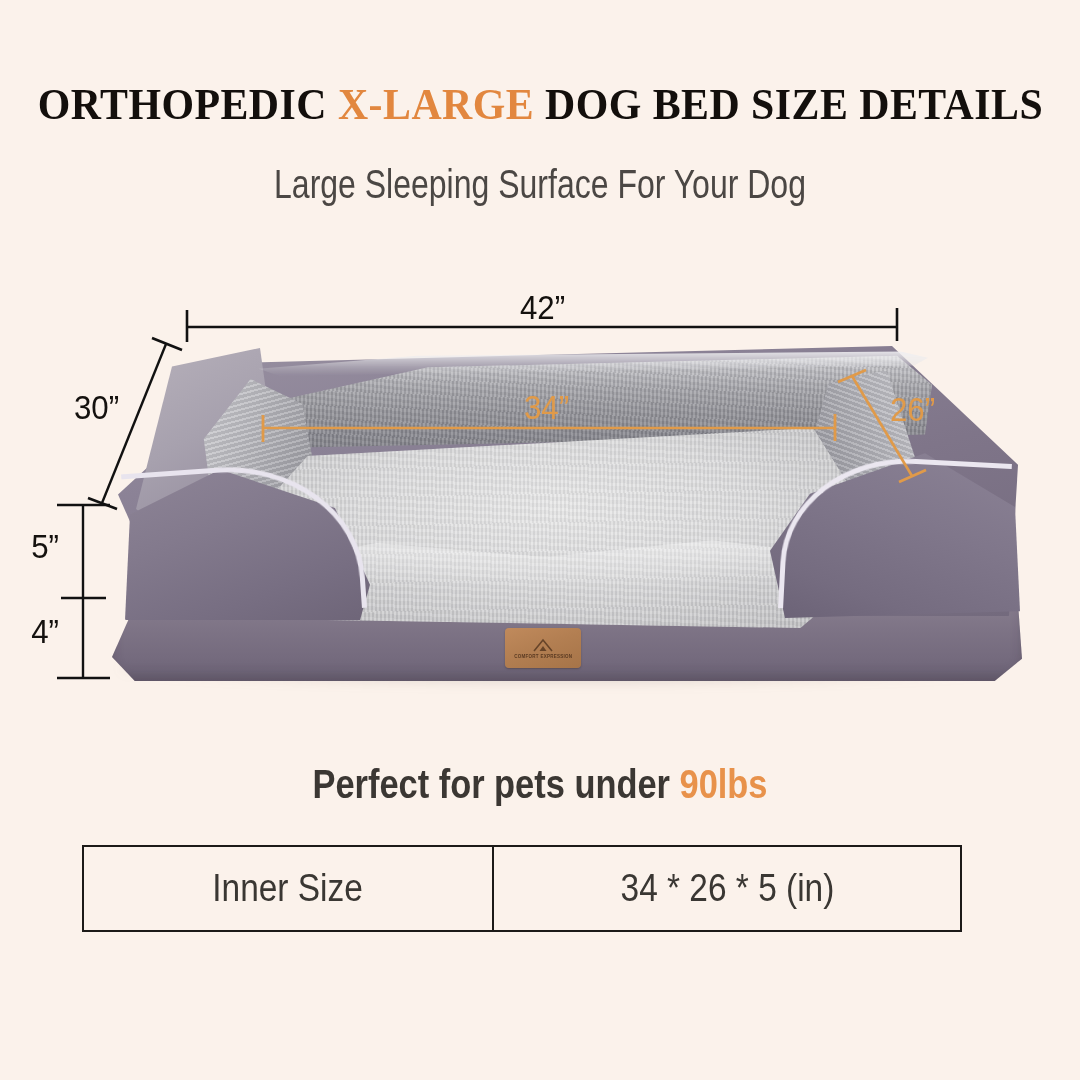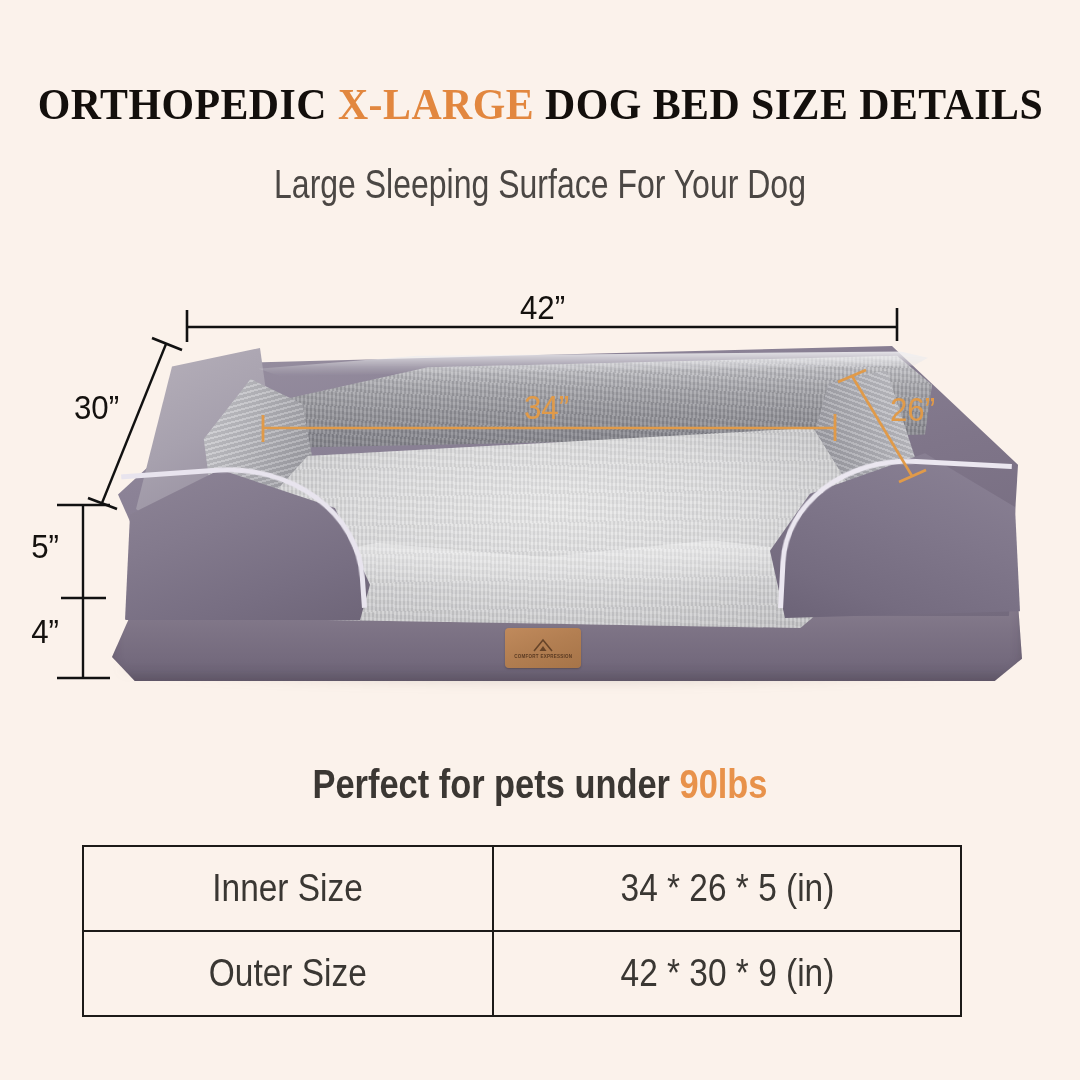--- a/index.html
+++ b/index.html
@@ -325,20 +325,16 @@
   <div class="tagline">
     <span>Perfect for pets under </span><span class="hl">90lbs</span>
   </div>
 
   <table class="size-table">
     <tbody>
       <tr>
         <td class="label-cell"><span>Inner Size</span></td>
         <td><span>34 * 26 * 5 (in)</span></td>
       </tr>
-      <tr>
-        <td class="label-cell"><span>Outer Size</span></td>
-        <td><span>42 * 30 * 9 (in)</span></td>
-      </tr>
     </tbody>
   </table>
 
 </div>
 
 </body></html>

